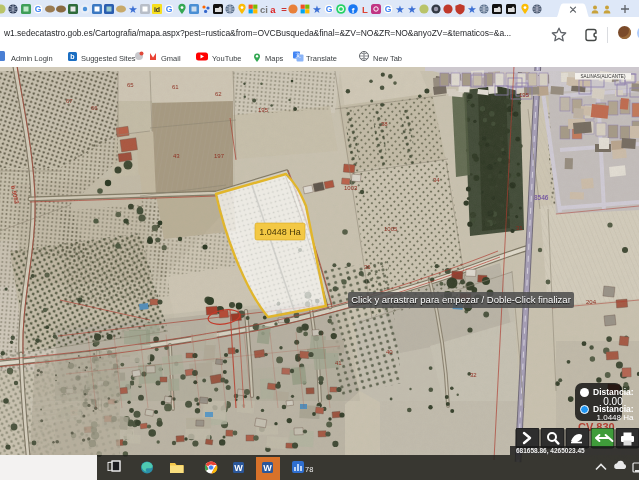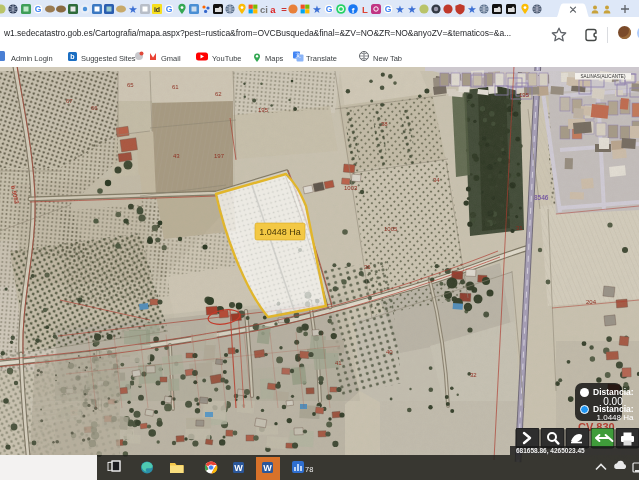--- a/index.html
+++ b/index.html
@@ -977,20 +977,21 @@
         <circle cx="150.0" cy="170.0" r="3.0" fill="#2f3b26"></circle>
         <circle cx="96.0" cy="150.0" r="2.6" fill="#505a42"></circle>
         <circle cx="160.0" cy="152.0" r="2.4" fill="#2f3b26"></circle>
         <circle cx="180.0" cy="168.0" r="2.2" fill="#3a452f"></circle>
         <circle cx="205.0" cy="176.0" r="2.6" fill="#2f3b26"></circle>
         <circle cx="118.0" cy="175.0" r="2.8" fill="#505a42"></circle>
         <rect x="575" y="2" width="56" height="6.5" fill="#f5f3ee" opacity="0.95"></rect>
         <text x="603" y="7.3" font-size="4.6" fill="#333" text-anchor="middle">SALINAS(ALICANTE)</text>
       </g>
     </svg>
+  <div class="abs" style="left:348px;top:225px;width:226px;height:16px;background:rgba(80,80,80,0.88);border-radius:2px;color:#fff;font-size:9.5px;line-height:16px;text-align:center;text-shadow:0 1px 1px #000;white-space:nowrap">Click y arrastrar para empezar / Doble-Click finalizar</div>
   <div class="abs" style="left:575px;top:316px;width:47px;height:38px;background:rgba(8,8,8,0.78);border-radius:7px;color:#fff">
     <div class="abs" style="left:5px;top:5px;width:9px;height:9px;border-radius:50%;background:#fff"></div>
     <div class="abs" style="left:18px;top:4px;font-size:8.5px;font-weight:bold">Distancia:</div>
     <div class="abs" style="left:18px;top:13px;font-size:10px;width:40px;text-align:center">0.00</div>
     <div class="abs" style="left:5px;top:22px;width:9px;height:9px;border-radius:50%;background:#2196f3;border:1px solid #fff"></div>
     <div class="abs" style="left:18px;top:21px;font-size:8.5px;font-weight:bold">Distancia:</div>
     <div class="abs" style="left:18px;top:30px;font-size:8px;width:44px;text-align:center">1.0448 Ha</div>
   </div>
   <div class="abs" style="left:0;top:361px;width:639px;height:22px">
       <svg width="639" height="22" style="position:absolute;left:0;top:0">

